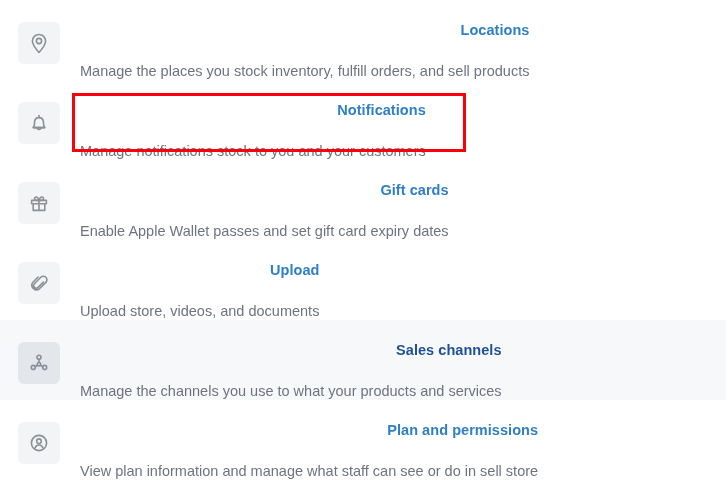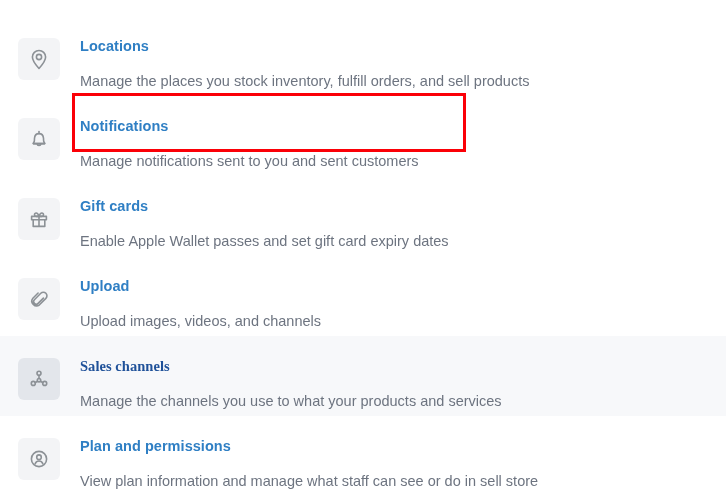--- a/index.html
+++ b/index.html
@@ -13,22 +13,23 @@
     background: #ffffff;
     font-family: "Liberation Sans", sans-serif;
     overflow: hidden;
     position: relative;
     -webkit-font-smoothing: antialiased;
   }
 
   .settings-list {
     position: absolute;
     left: 0;
-    top: 16px;
+    top: 0;
     width: 726px;
+    text-align: right;
   }
 
   .settings-row {
     position: relative;
     display: flex;
     align-items: flex-start;
     height: 80px;
     box-sizing: border-box;
     padding-left: 18px;
     padding-top: 20px;
@@ -67,28 +68,27 @@
     font-size: 14.5px;
     font-weight: bold;
     color: #2f7fc4;
     line-height: 19px;
     letter-spacing: 0.05px;
     white-space: nowrap;
   }
 
   .settings-row.is-visited .row-title {
     color: #1f5199;
-    font-family: Liberation Serif, serif;
   }
 
   .row-desc {
     font-size: 14.5px;
     color: #6d7480;
     line-height: 22px;
-    margin-top: 14px;
+    margin-top: 20px;
     white-space: nowrap;
     font-weight: normal;
   }
 
   
   .annotation-box {
     position: absolute;
     left: 72px;
     top: 93px;
     width: 394px;
@@ -120,21 +120,21 @@
     <div class="row-icon">
       <svg width="24" height="24" viewBox="0 0 24 24" fill="none" stroke="#8c9196" stroke-width="1.6">
         <path d="M6.3 16.6c0-.9.6-1.3.9-2 .3-.7.2-1.9.3-3.4.2-2.6 1.9-4.6 4.5-4.6s4.3 2 4.5 4.6c.1 1.5 0 2.7.3 3.4.3.7.9 1.1.9 2z" stroke-linejoin="round"></path>
         <path d="M6.3 16.6h11.4" stroke-linecap="round"></path>
         <path d="M12 4.6v2" stroke-linecap="round"></path>
         <path d="M10.3 16.8a1.7 1.7 0 0 0 3.4 0" stroke-linecap="round"></path>
       </svg>
     </div>
     <div class="row-body">
       <div class="row-title">Notifications</div>
-      <div class="row-desc">Manage notifications sent to you and sent customers</div>
+      <div class="row-desc">Manage notifications stock to you and your customers</div>
     </div>
   </div>
 
   <div class="settings-row">
     <div class="row-icon">
       <svg width="24" height="24" viewBox="0 0 24 24" fill="none" stroke="#8c9196" stroke-width="1.6">
         <rect x="4.6" y="9.4" width="14.8" height="3.4" stroke-linejoin="round"></rect>
         <path d="M6.2 12.8v6.6h11.6v-6.6" stroke-linejoin="round"></path>
         <path d="M12 9.4v10"></path>
         <path d="M12 9.4C12 9.4 11 6 9.2 6a1.7 1.7 0 0 0 0 3.4z" stroke-linejoin="round"></path>
@@ -148,21 +148,21 @@
   </div>
 
   <div class="settings-row">
     <div class="row-icon">
       <svg width="24" height="24" viewBox="0 0 24 24" fill="none" stroke="#8c9196" stroke-width="1.6">
         <path d="M16.4 11.1l-5.3 5.3a2.6 2.6 0 0 1-3.7-3.7l6.4-6.4a3.6 3.6 0 0 1 5.1 5.1l-6.4 6.4a4.7 4.7 0 0 1-6.6-6.6l5.2-5.2" stroke-linecap="round" stroke-linejoin="round"></path>
       </svg>
     </div>
     <div class="row-body">
       <div class="row-title">Upload</div>
-      <div class="row-desc">Upload images, videos, and channels</div>
+      <div class="row-desc">Upload store, videos, and documents</div>
     </div>
   </div>
 
   <div class="settings-row is-highlighted is-visited">
     <div class="row-icon">
       <svg width="24" height="24" viewBox="0 0 24 24" fill="none" stroke="#8c9196" stroke-width="1.6">
         <circle cx="12" cy="6.3" r="2"></circle>
         <circle cx="6.3" cy="16.4" r="2"></circle>
         <circle cx="17.7" cy="16.4" r="2"></circle>
         <circle cx="12" cy="13.2" r="1.7"></circle>

